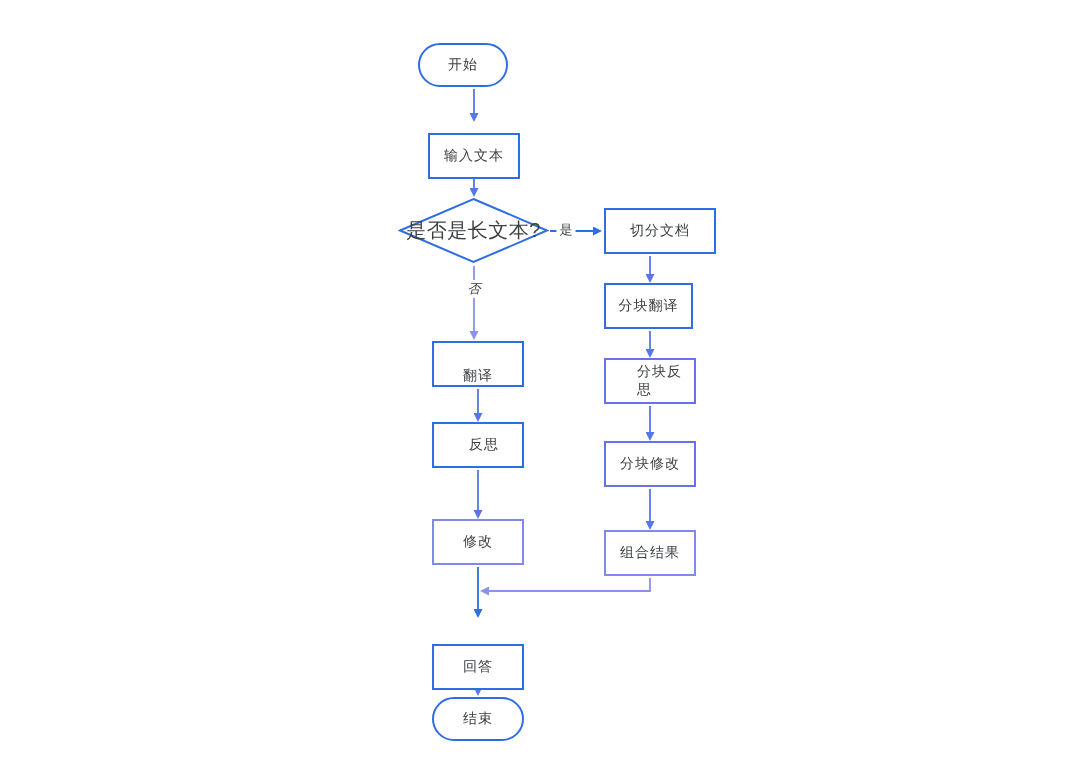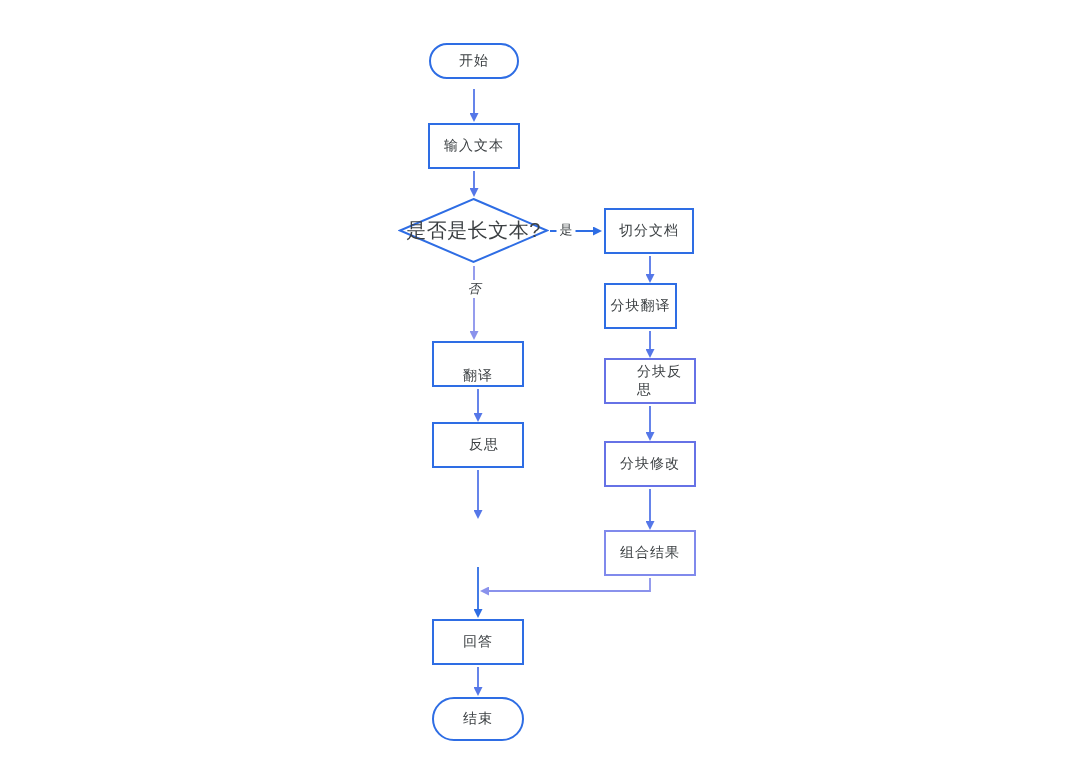--- a/index.html
+++ b/index.html
@@ -59,43 +59,43 @@
     <path class="e-mid" d="M650,406 L650,434" marker-end="url(#ah-mid)"></path>
     <path class="e-mid" d="M650,489 L650,523" marker-end="url(#ah-mid)"></path>
     <path class="e-light" d="M650,578 L650,591 L487,591" marker-end="url(#ah-light)"></path>
     <path class="e-light" d="M474,266 L474,333" marker-end="url(#ah-light)"></path>
     <path class="e-mid" d="M478,389 L478,415" marker-end="url(#ah-mid)"></path>
     <path class="e-mid" d="M478,470 L478,512" marker-end="url(#ah-mid)"></path>
     <path class="e-strong" d="M478,567 L478,611" marker-end="url(#ah-strong)"></path>
     <path class="e-mid" d="M478,667 L478,689" marker-end="url(#ah-mid)"></path>
   </svg>
 
-  <div class="node terminator" style="left:429px; top:43px; width:90px; height:36px;">
+  <div class="node terminator" style="left:418px; top:43px; width:90px; height:44px;">
     <span>开始</span>
   </div>
 
-  <div class="node process" style="left:428px; top:123px; width:92px; height:46px;">
+  <div class="node process" style="left:428px; top:133px; width:92px; height:46px;">
     <span>输入文本</span>
   </div>
 
   <div class="decision-wrap" style="left:398px; top:197px; width:151px; height:67px;">
     <svg width="151" height="67" viewBox="0 0 151 67">
       <polygon points="75.5,2 149,33.5 75.5,65 2,33.5" style="fill:#ffffff; stroke:var(--border-strong); stroke-width:2"></polygon>
     </svg>
     <div class="decision-label">是否是长文本?</div>
   </div>
 
   <div class="edge-label" style="left:566px; top:230px;">是</div>
   <div class="edge-label italic" style="left:474px; top:289px;">否</div>
 
-  <div class="node process" style="left:604px; top:208px; width:90px; height:46px;">
+  <div class="node process" style="left:604px; top:208px; width:112px; height:46px;">
     <span>切分文档</span>
   </div>
 
-  <div class="node process" style="left:604px; top:283px; width:73px; height:46px;">
+  <div class="node process" style="left:604px; top:283px; width:89px; height:46px;">
     <span>分块翻译</span>
   </div>
 
   <div class="node process b-mid" style="left:604px; top:358px; width:92px; height:46px;padding-left:31px;">
     <span>分块反思</span>
   </div>
 
   <div class="node process b-mid" style="left:604px; top:441px; width:92px; height:46px;">
     <span>分块修改</span>
   </div>
@@ -105,22 +105,25 @@
   </div>
 
   <div class="node process" style="left:432px; top:341px; width:92px; height:46px;align-items:flex-end;">
     <span>翻译</span>
   </div>
 
   <div class="node process" style="left:432px; top:422px; width:92px; height:46px;padding-left:12px;">
     <span>反思</span>
   </div>
 
+  <div class="node process b-light" style="left:432px; top:519px; width:92px; height:46px;">
+    <span>修改</span>
+  </div>
 
-  <div class="node process" style="left:432px; top:619px; width:92px; height:46px;">
+  <div class="node process" style="left:432px; top:644px; width:92px; height:46px;">
     <span>回答</span>
   </div>
 
   <div class="node terminator" style="left:432px; top:697px; width:92px; height:44px;text-align:right;">
     <span>结束</span>
   </div>
 
 </div>
 
 </body></html>

